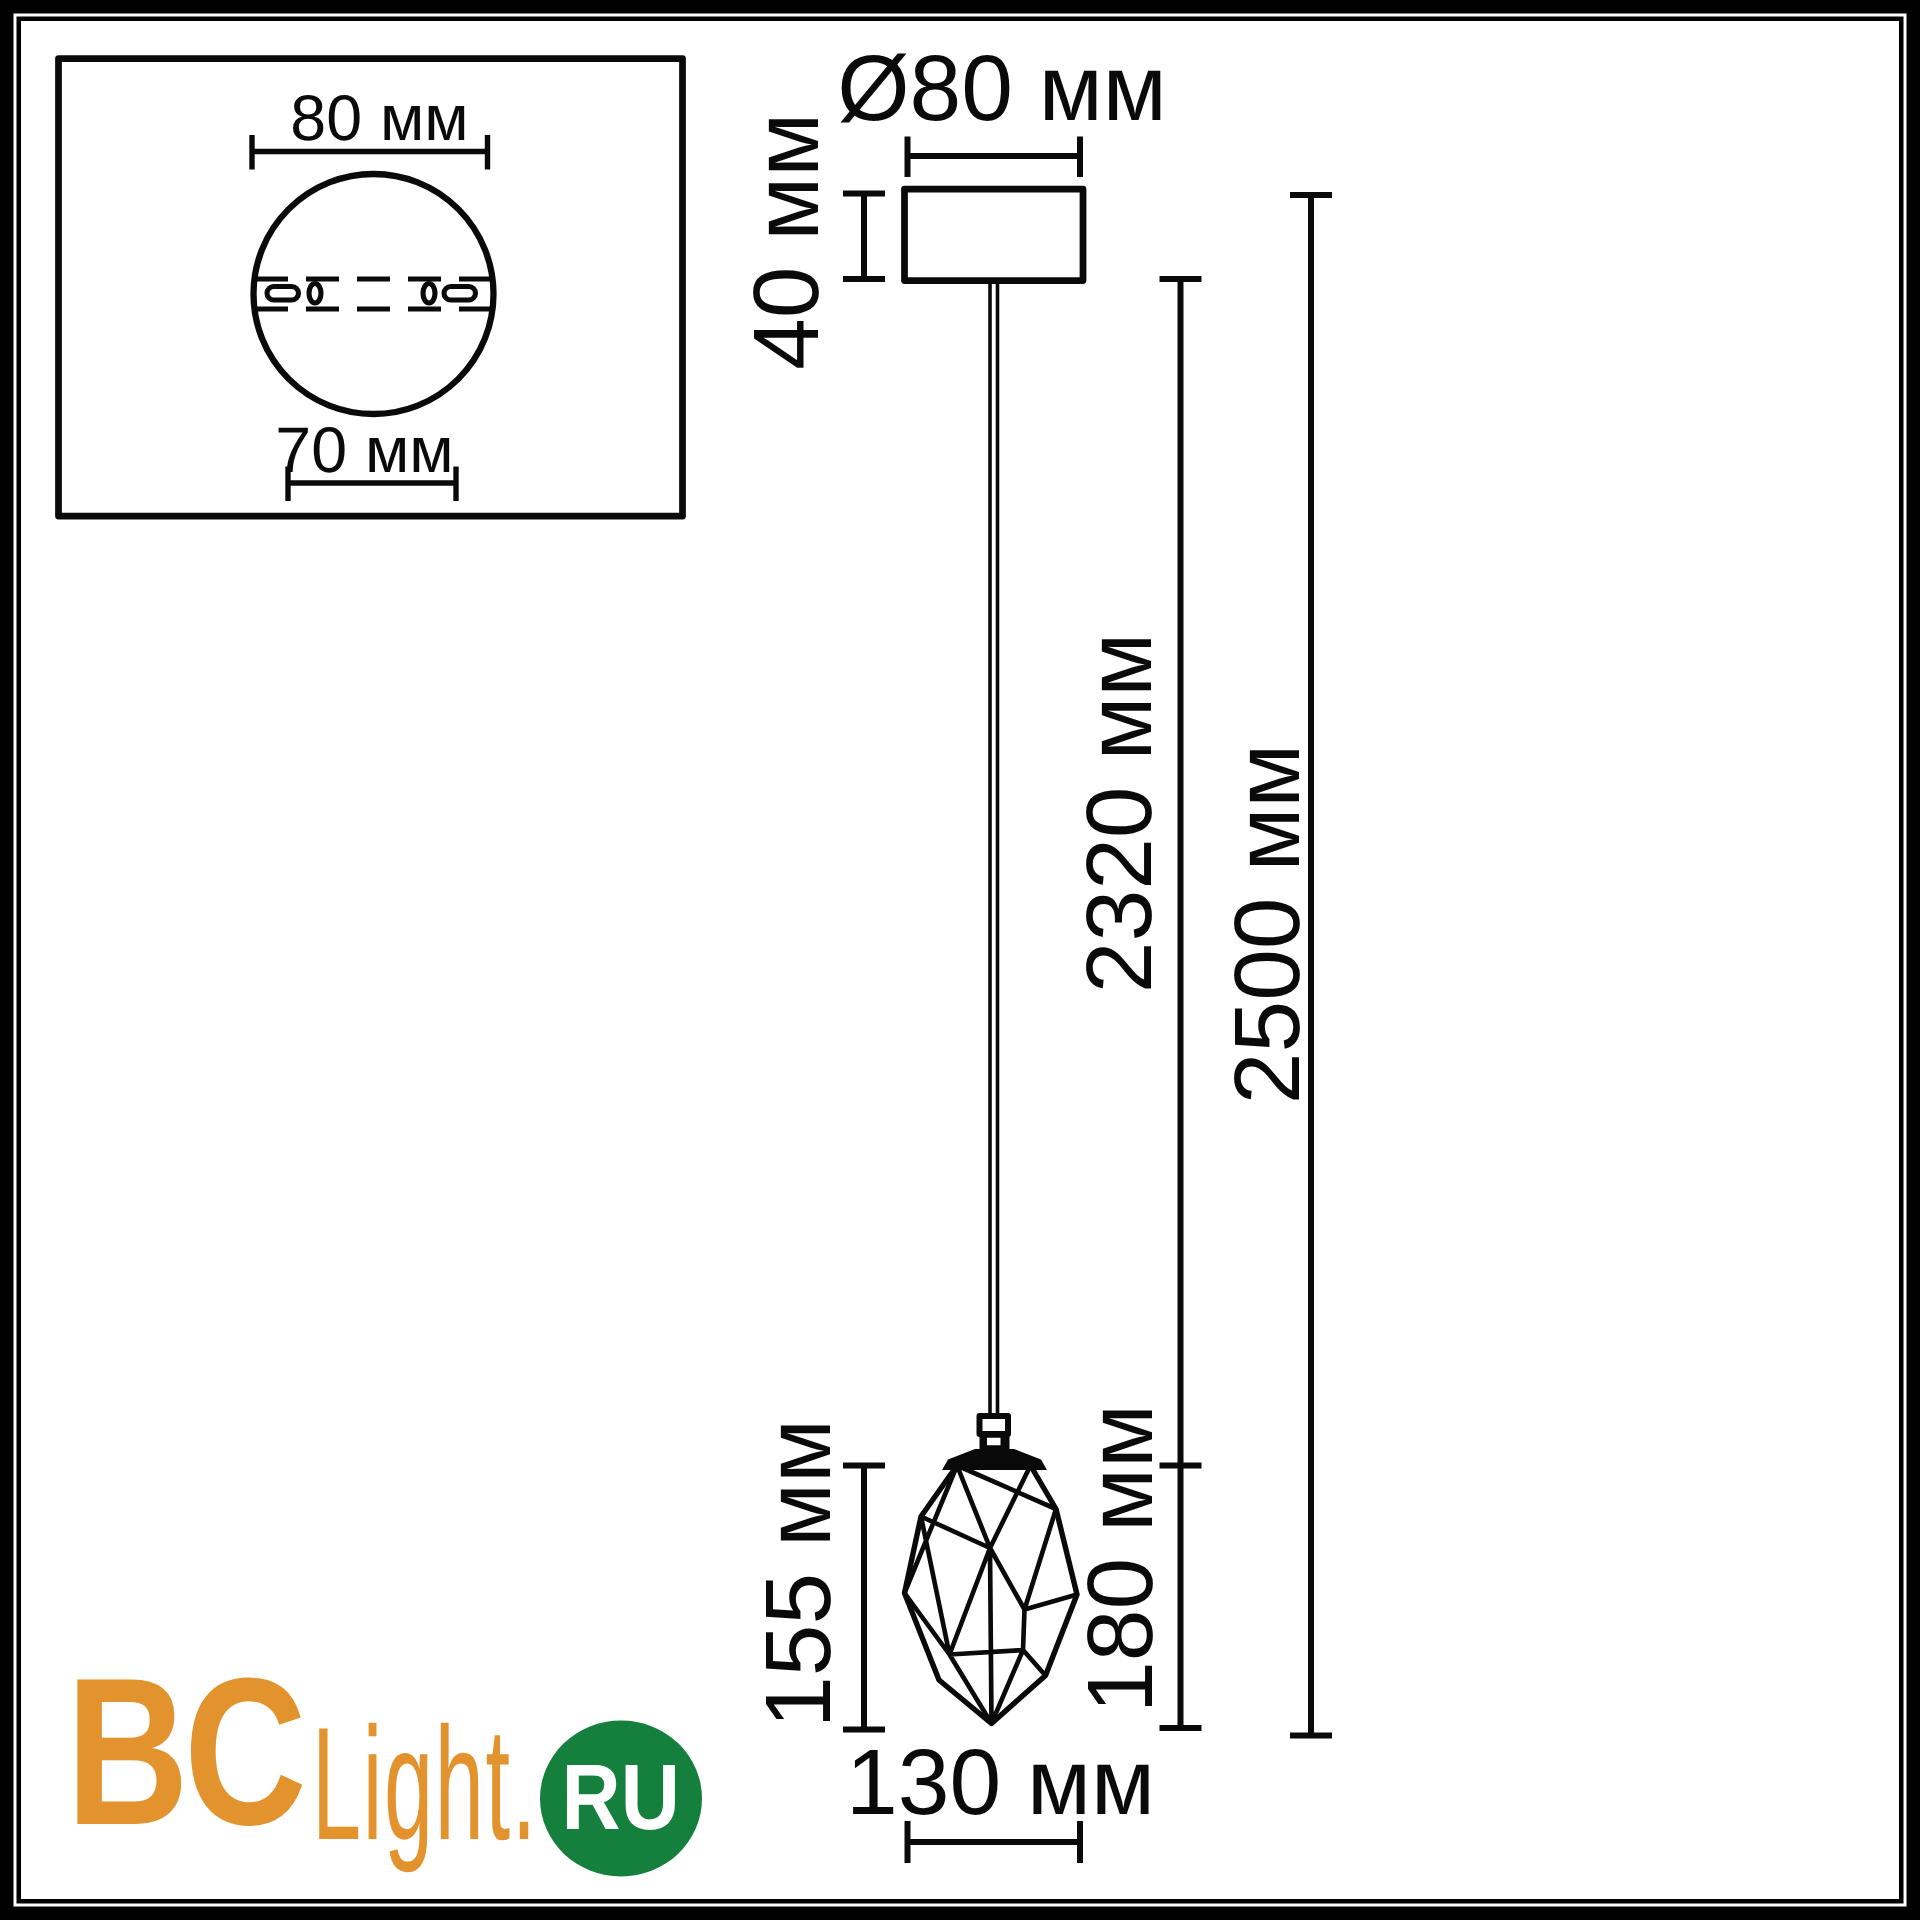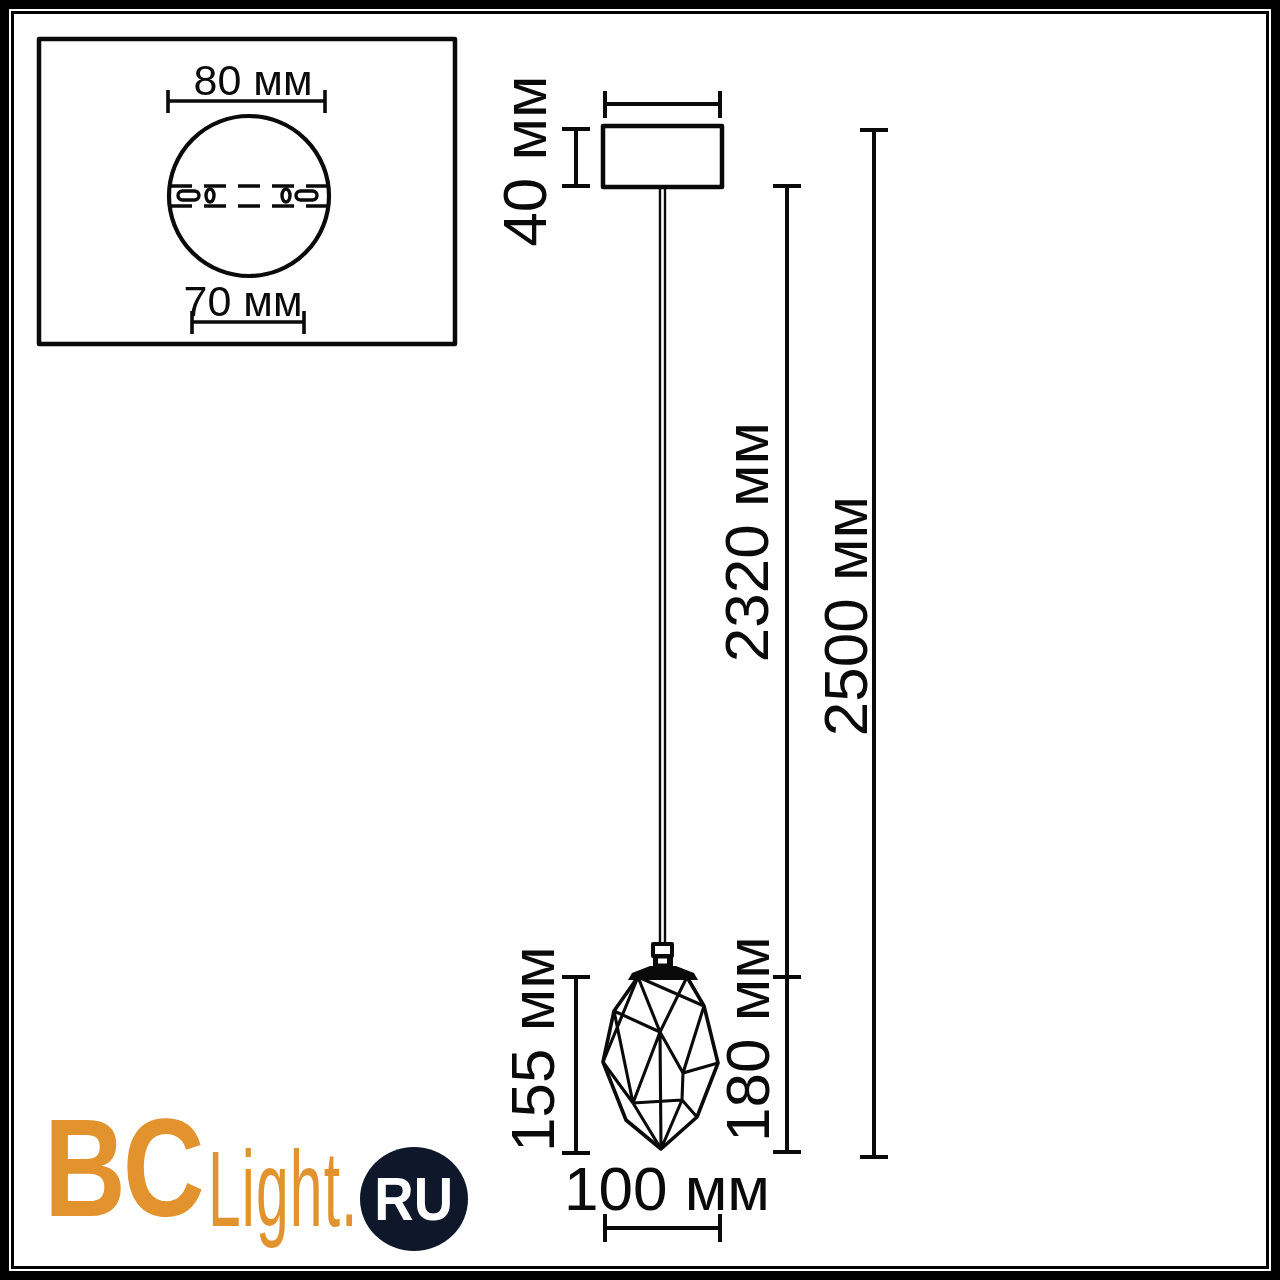--- a/index.html
+++ b/index.html
@@ -126,27 +126,28 @@
     <g stroke-width="4">
       <line x1="605" y1="1228" x2="720" y2="1228"></line>
       <line x1="605" y1="1214" x2="605" y2="1242"></line>
       <line x1="720" y1="1214" x2="720" y2="1242"></line>
     </g>
   </svg>
 
   <div class="lbl small" style="left:253px;top:80px;">80 мм</div>
   <div class="lbl small" style="left:243px;top:301px;">70 мм</div>
 
+  <div class="lbl" style="left:668px;top:60px;">Ø80 мм</div>
   <div class="lbl vert" style="left:525px;top:161px;">40 мм</div>
   <div class="lbl vert" style="left:747px;top:542px;">2320 мм</div>
   <div class="lbl vert" style="left:846px;top:616px;">2500 мм</div>
   <div class="lbl vert" style="left:533px;top:1049px;">155 мм</div>
   <div class="lbl vert" style="left:748px;top:1039px;">180 мм</div>
-  <div class="lbl" style="left:667px;top:1189px;">100 мм</div>
+  <div class="lbl" style="left:667px;top:1189px;">130 мм</div>
 
   <div class="logo" id="logo-bc" style="color: rgb(226, 147, 46);">BC</div>
   <div class="logo" id="logo-light" style="color: rgb(226, 147, 46);">Light.</div>
-  <div class="logo" id="logo-circle" style="background-color: #0f172a; text-align: center;">
+  <div class="logo" id="logo-circle" style="background-color: #15803d; text-align: center;">
     <span id="logo-ru">RU</span>
   </div>
 
   <div class="frame"></div>
 </div>
 
 </body></html>

